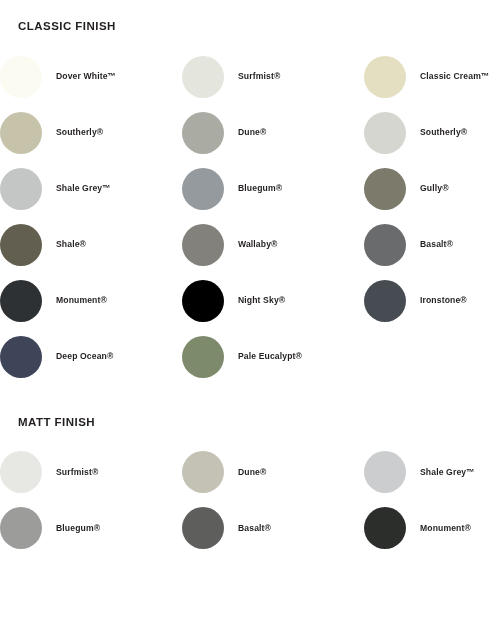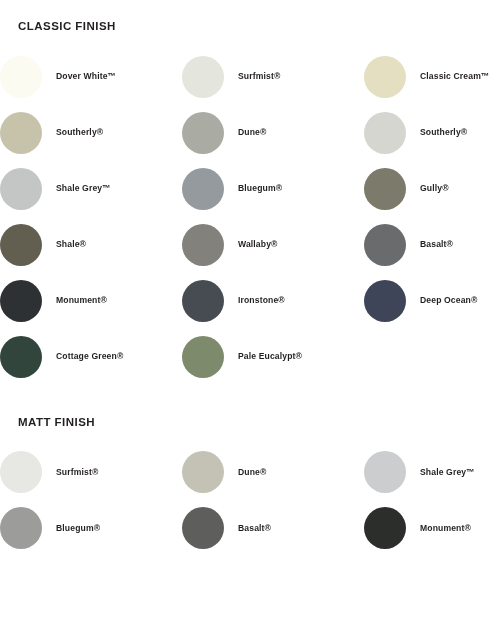--- a/index.html
+++ b/index.html
@@ -115,30 +115,30 @@
         </div>
         <div class="swatch-cell">
           <div class="swatch-dot" style="background: rgb(106, 107, 109);"></div>
           <div class="swatch-label">Basalt®</div>
         </div>
         <div class="swatch-cell">
           <div class="swatch-dot" style="background: rgb(46, 49, 51);"></div>
           <div class="swatch-label">Monument®</div>
         </div>
         <div class="swatch-cell">
+          <div class="swatch-dot" style="background: rgb(0, 0, 0);"></div>
+          <div class="swatch-label">Night Sky®</div>
+        </div>
+        <div class="swatch-cell">
           <div class="swatch-dot" style="background: rgb(71, 76, 83);"></div>
           <div class="swatch-label">Ironstone®</div>
         </div>
         <div class="swatch-cell">
           <div class="swatch-dot" style="background: rgb(62, 69, 88);"></div>
           <div class="swatch-label">Deep Ocean®</div>
-        </div>
-        <div class="swatch-cell">
-          <div class="swatch-dot" style="background: rgb(50, 69, 60);"></div>
-          <div class="swatch-label">Cottage Green®</div>
         </div>
         <div class="swatch-cell">
           <div class="swatch-dot" style="background: rgb(126, 138, 108);"></div>
           <div class="swatch-label">Pale Eucalypt®</div>
         </div>
       </div>
   </section>
 
   <section class="section-matt">
     <h2 class="section-title">MATT FINISH</h2>

